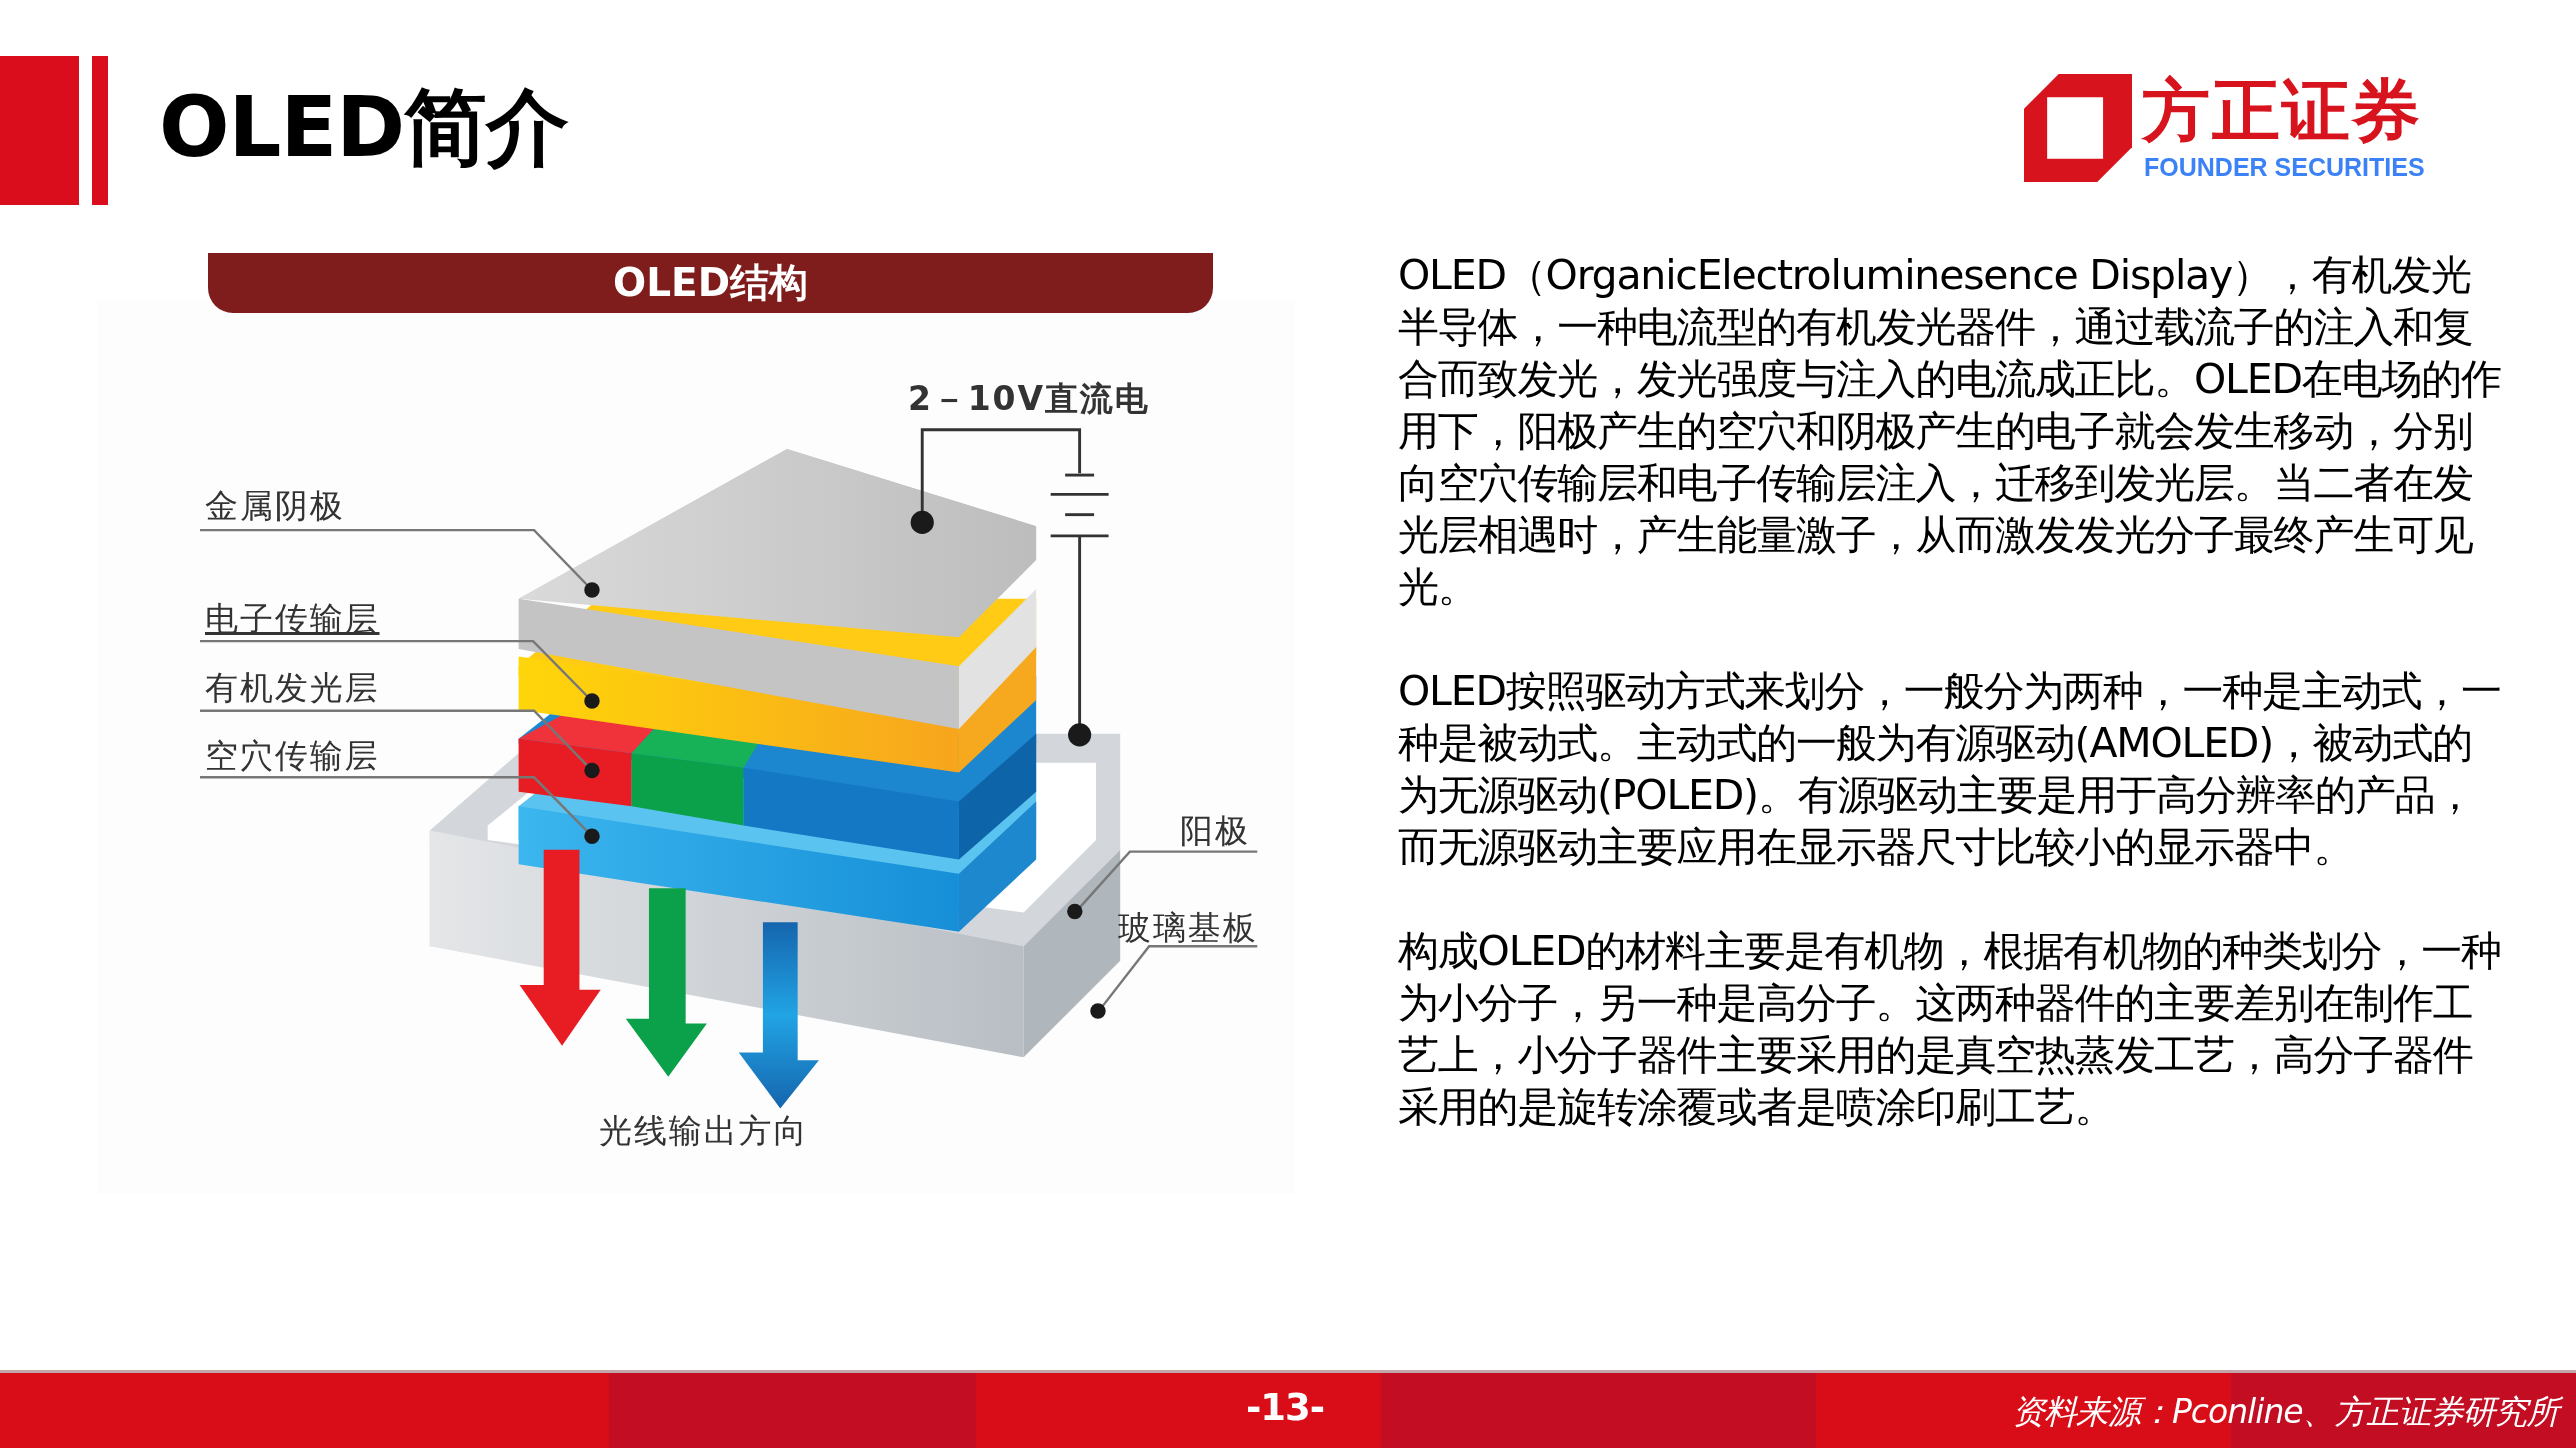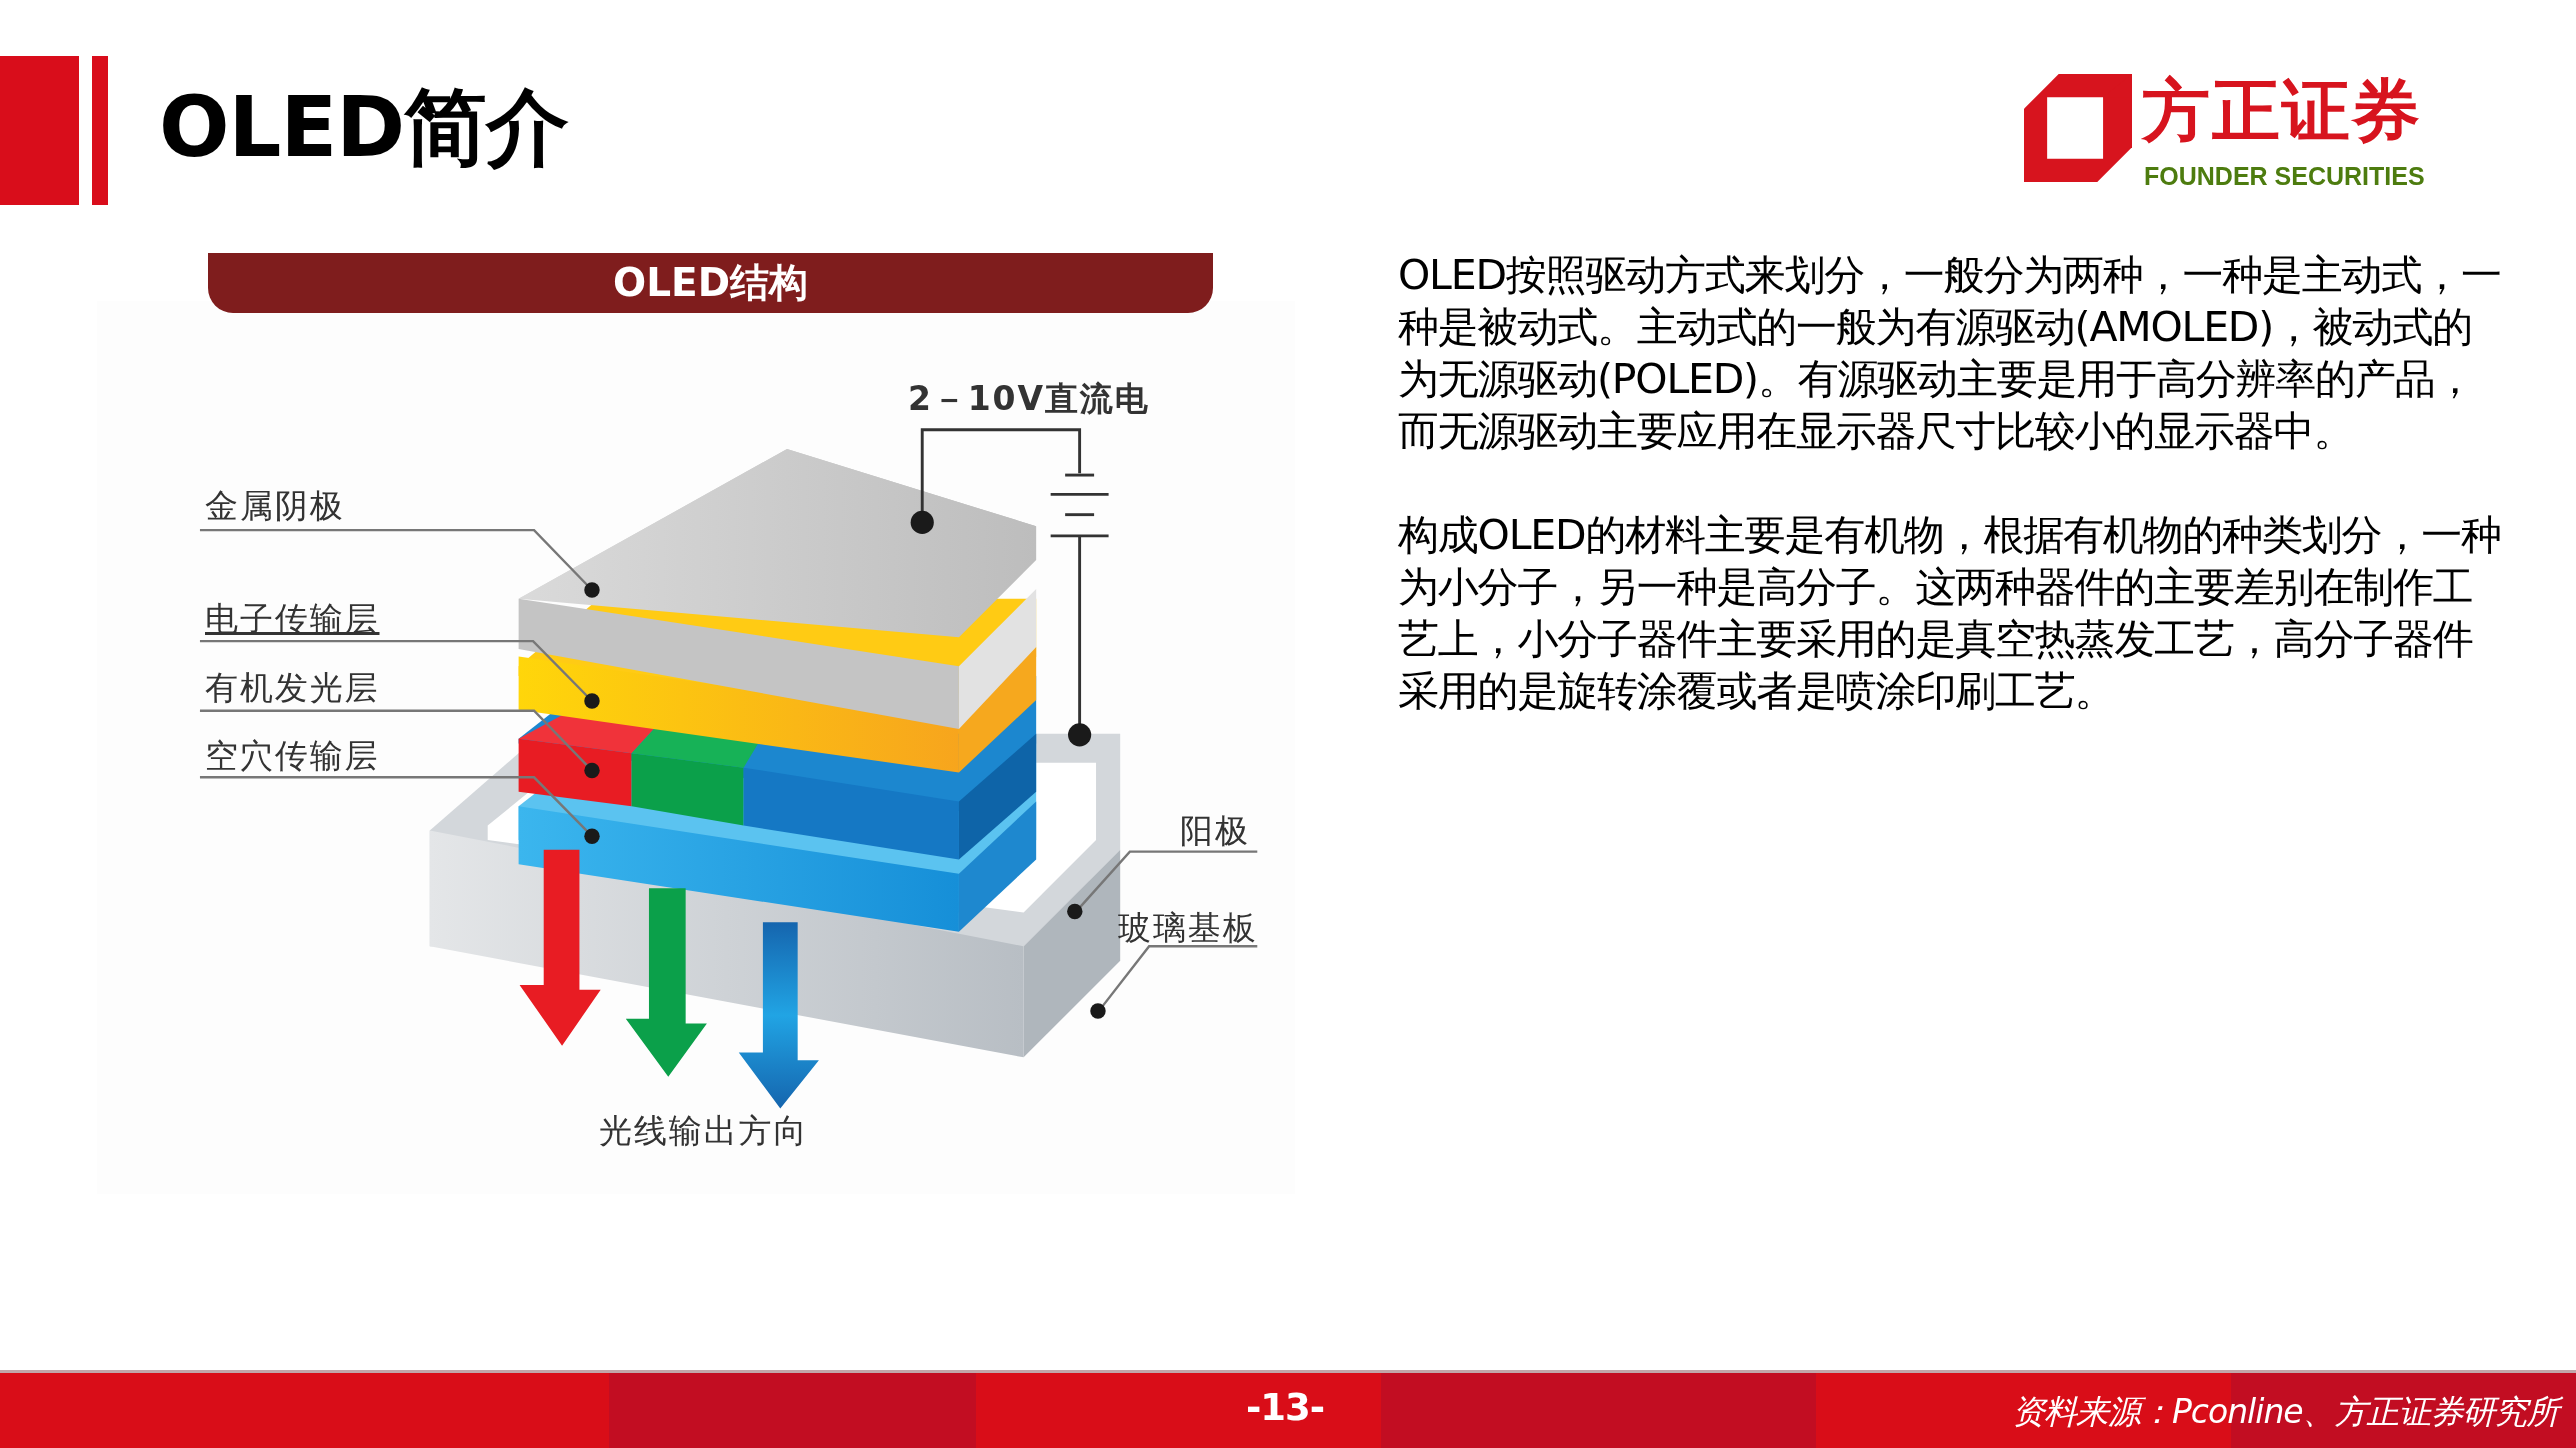--- a/index.html
+++ b/index.html
@@ -18,23 +18,22 @@
     left: 159px; top: 75px; font-size: 83px; font-weight: bold; line-height: 106px;
     letter-spacing: -1px; white-space: nowrap; color: #000;
   }
   .logo { left: 2024px; top: 70px; width: 425px; height: 114px; }
   .logo-cn {
     position: absolute; left: 118px; top: 0px; font-size: 68px; font-weight: bold;
     color: #D7141E; letter-spacing: 1.9px; line-height: 81px; white-space: nowrap; text-align: center;
   }
   .logo-en {
     position: absolute; left: 120px; top: 83px; font-size: 25px; font-weight: bold;
-    color: #4d7c0f; letter-spacing: 0px; line-height: 29px; white-space: nowrap;
+    color: #3b82f6; letter-spacing: 0px; line-height: 29px; white-space: nowrap;
     font-family: "Liberation Sans", sans-serif;
-    margin-top: 9px;
   }
 
   
   .pill {
     left: 208px; top: 253px; width: 1005px; height: 60px; background: #7f1d1d;
     border-radius: 0 0 25px 25px; display: flex; align-items: center; justify-content: center;
   }
   .pill-label { color: #fff; font-size: 39px; font-weight: bold; letter-spacing: 0px; }
 
   
@@ -186,20 +185,21 @@
 <div class="abs dlabel" style="left:908px;top:379px;font-weight:bold;">2－10V直流电</div>
 <div class="abs dlabel" style="left:205px;top:486px;">金属阴极</div>
 <div class="abs dlabel" style="left:205px;top:599px;text-decoration:underline;">电子传输层</div>
 <div class="abs dlabel" style="left:205px;top:668px;">有机发光层</div>
 <div class="abs dlabel" style="left:205px;top:736px;">空穴传输层</div>
 <div class="abs dlabel" style="left:1180px;top:811px;">阳极</div>
 <div class="abs dlabel" style="left:1118px;top:908px;">玻璃基板</div>
 <div class="abs dlabel" style="left:599px;top:1111px;">光线输出方向</div>
 
 <div class="abs body-text">
+  <p>OLED（OrganicElectroluminesence Display），有机发光半导体，一种电流型的有机发光器件，通过载流子的注入和复合而致发光，发光强度与注入的电流成正比。OLED在电场的作用下，阳极产生的空穴和阴极产生的电子就会发生移动，分别向空穴传输层和电子传输层注入，迁移到发光层。当二者在发光层相遇时，产生能量激子，从而激发发光分子最终产生可见光。</p>
   <p>OLED按照驱动方式来划分，一般分为两种，一种是主动式，一种是被动式。主动式的一般为有源驱动(AMOLED)，被动式的为无源驱动(POLED)。有源驱动主要是用于高分辨率的产品，而无源驱动主要应用在显示器尺寸比较小的显示器中。</p>
   <p>构成OLED的材料主要是有机物，根据有机物的种类划分，一种为小分子，另一种是高分子。这两种器件的主要差别在制作工艺上，小分子器件主要采用的是真空热蒸发工艺，高分子器件采用的是旋转涂覆或者是喷涂印刷工艺。</p>
 </div>
 
 <div class="abs footer">
   <div class="footer-edge"></div>
   <div class="fseg" style="left:0;width:609px;background:#D90D18;"></div>
   <div class="fseg" style="left:609px;width:367px;background:#C20D22;"></div>
   <div class="fseg" style="left:976px;width:406px;background:#D90D18;"></div>
   <div class="fseg" style="left:1381px;width:435px;background:#C20D22;"></div>

